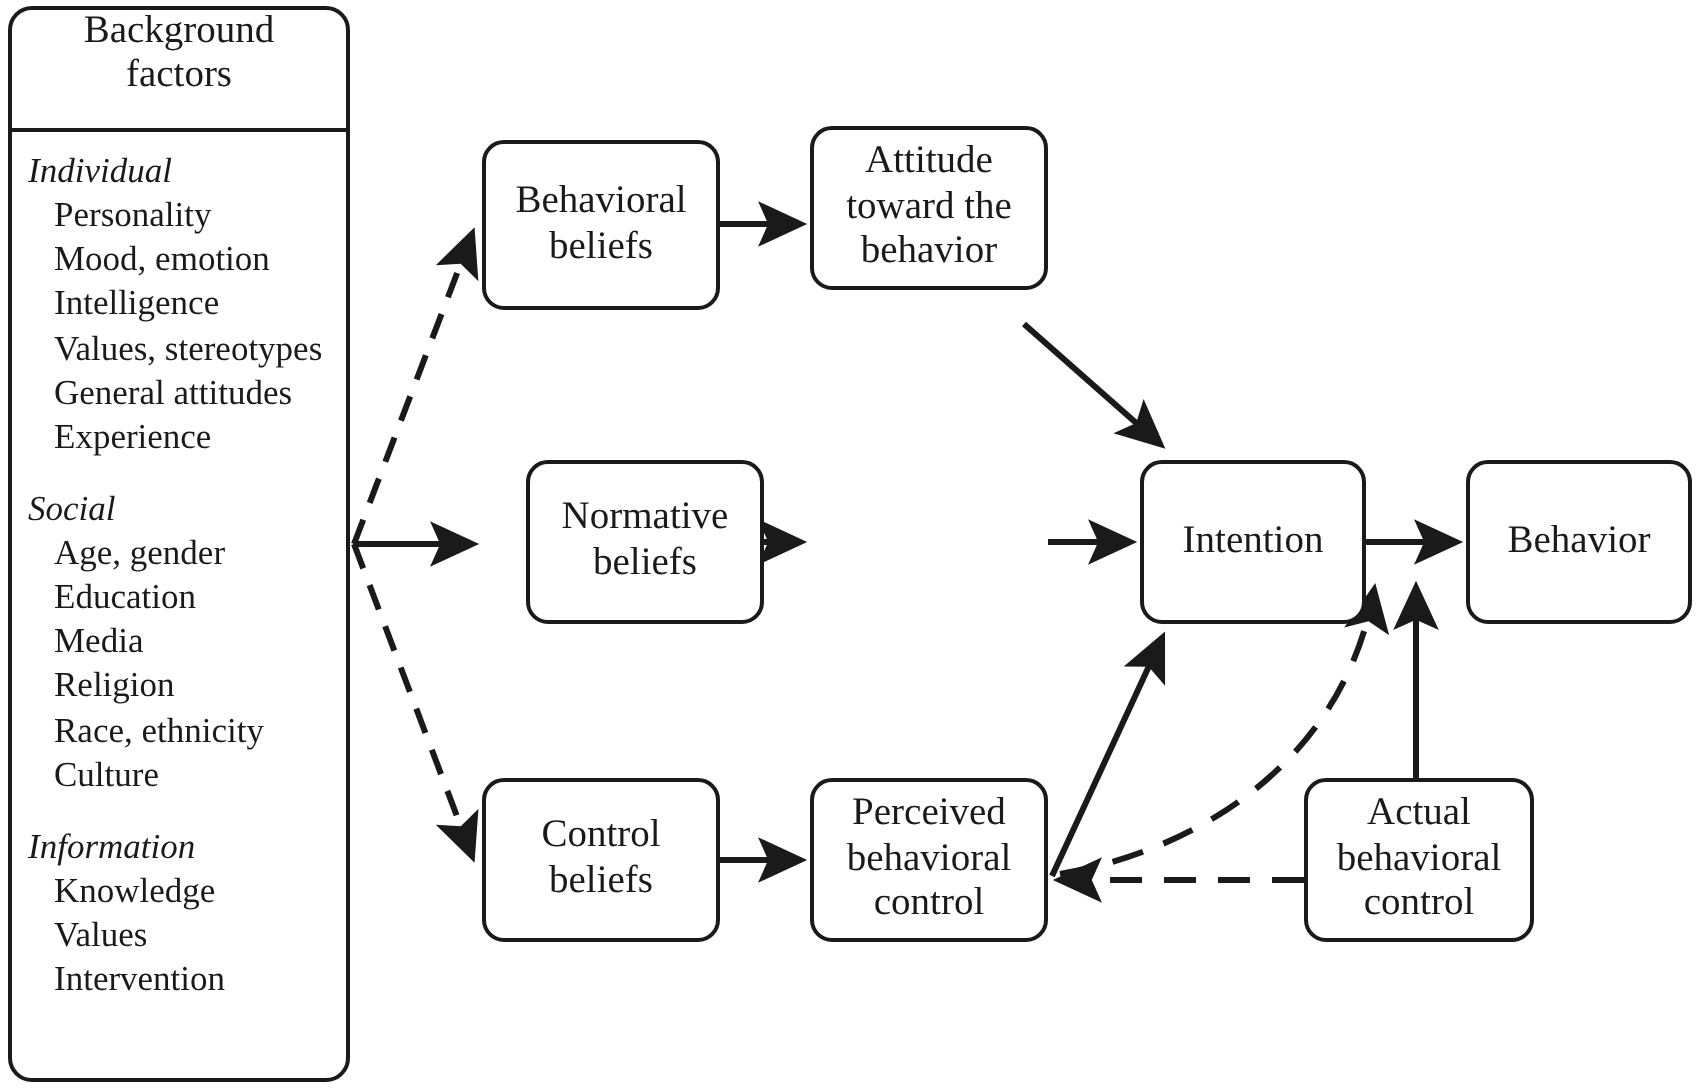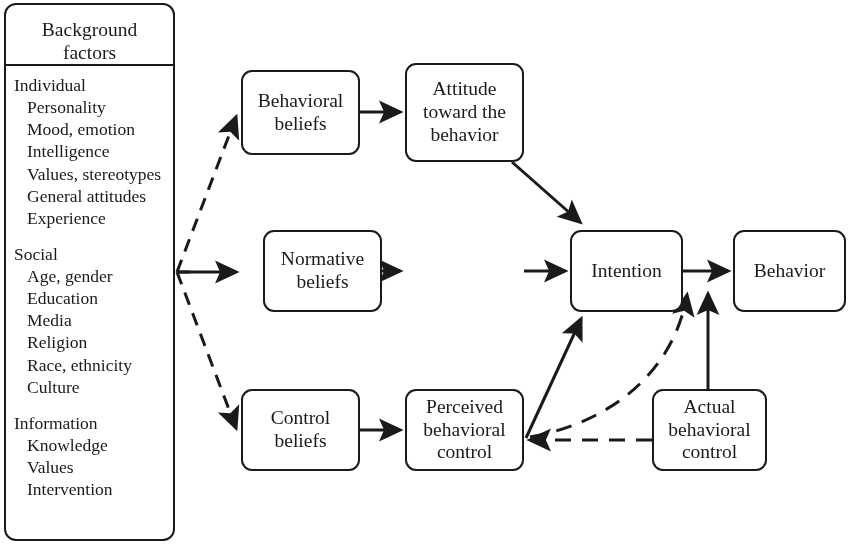--- a/index.html
+++ b/index.html
@@ -32,38 +32,39 @@
   }
   .bg-panel-header {
     position: absolute;
     left: 0;
     top: 0;
     width: 100%;
     height: 61px;
     border-bottom: 2.5px solid #1a1a1a;
     box-sizing: border-box;
     display: flex;
-    align-items: flex-end;
+    align-items: flex-start;
     justify-content: center;
     text-align: center;
     font-size: 19.5px;
     line-height: 1.15;
     padding: 0 6px;
   }
   .bg-panel-body {
     position: absolute;
     left: 0;
     top: 61px;
     width: 100%;
     padding: 8px 0 0 8px;
     box-sizing: border-box;
     font-size: 17.5px;
     line-height: 1.265;
   }
   .group-title {
+    font-style: italic;
     white-space: nowrap;
   }
   .group-items {
     margin: 0;
     padding: 0;
     list-style: none;
   }
   .group-items li {
     padding-left: 13px;
     white-space: nowrap;
@@ -79,21 +80,21 @@
     background: #fff;
     display: flex;
     align-items: center;
     justify-content: center;
     text-align: center;
     font-size: 19.5px;
     line-height: 1.17;
     z-index: 3;
   }
   #node-behavioral-beliefs { left: 241px; top: 70px;  width: 119px; height: 85px; }
-  #node-attitude           { left: 405px; top: 63px;  width: 119px; height: 99px; }
+  #node-attitude           { left: 405px; top: 63px;  width: 119px; height: 82px; }
   #node-normative-beliefs  { left: 241px; top: 230px; width: 119px; height: 82px; margin-left: 22px; }
   #node-subjective-norm    { left: 405px; top: 230px; width: 119px; height: 82px; }
   #node-intention          { left: 570px; top: 230px; width: 113px; height: 82px; }
   #node-behavior           { left: 733px; top: 230px; width: 113px; height: 82px; }
   #node-control-beliefs    { left: 241px; top: 389px; width: 119px; height: 82px; }
   #node-perceived-control  { left: 405px; top: 389px; width: 119px; height: 82px; }
   #node-actual-control     { left: 652px; top: 389px; width: 115px; height: 82px; }
 
   svg#edges {
     position: absolute;

